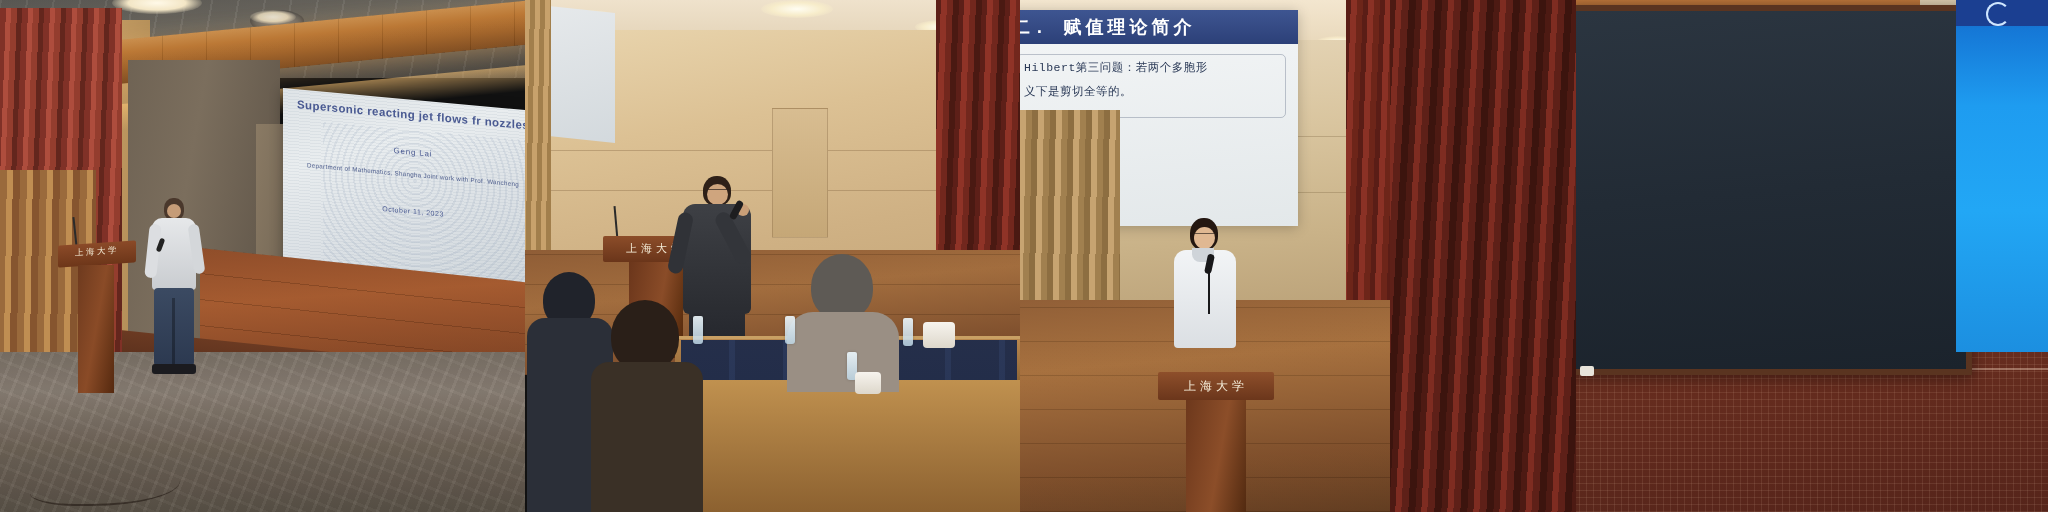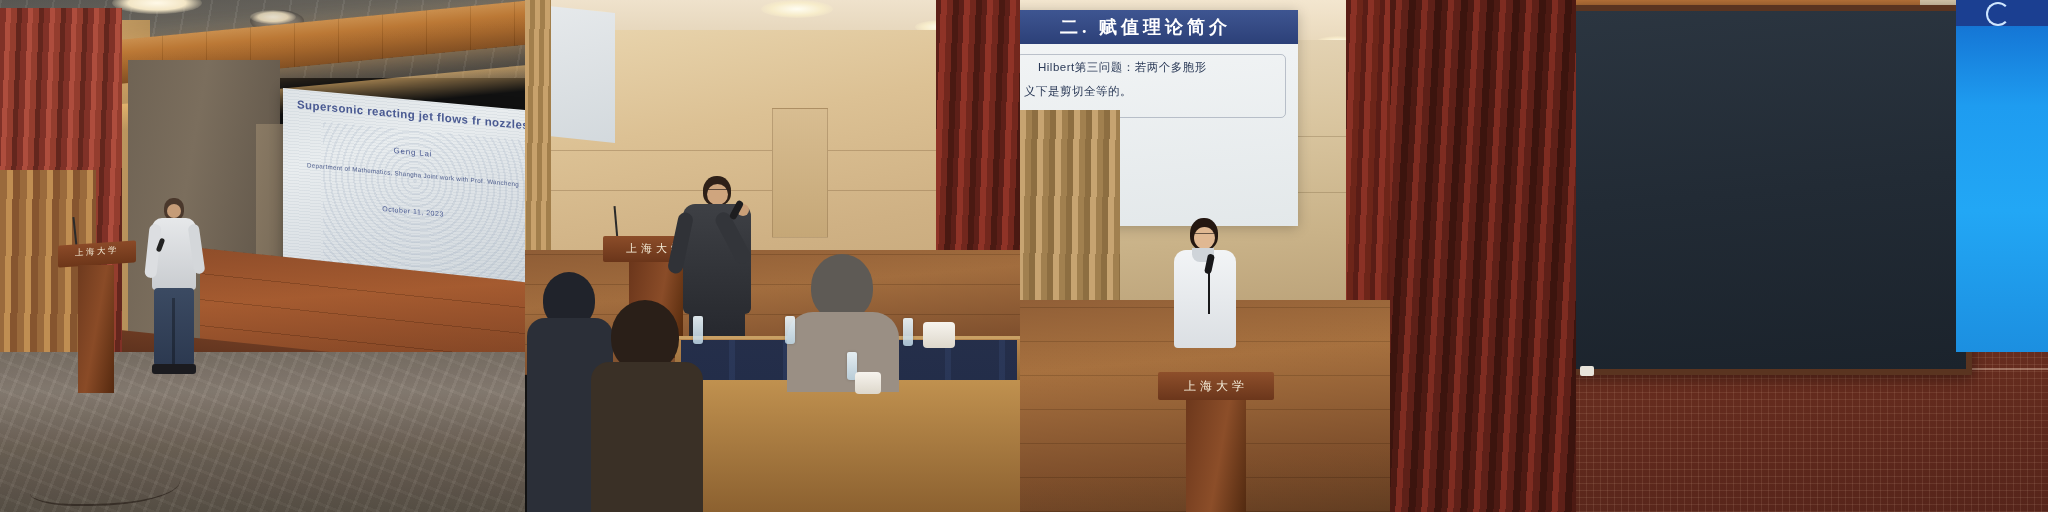--- a/index.html
+++ b/index.html
@@ -152,24 +152,24 @@
   .p3 .wall{position:absolute;left:0;top:40px;width:100%;height:280px;
     background:linear-gradient(175deg,#e6d6b8 0%,#d9c59f 35%,#c9b288 70%,#b9a077 100%);}
   .p3 .wall-seam{position:absolute;left:0;width:100%;height:1px;background:rgba(120,95,60,.3);}
   .p3 .niche{position:absolute;left:230px;top:126px;width:20px;height:74px;
     background:linear-gradient(180deg,#9d8157,#b8985f);border-radius:2px;box-shadow:0 0 4px rgba(0,0,0,.25) inset;}
   .p3 .screen{position:absolute;left:-22px;top:10px;width:300px;height:216px;
     background:linear-gradient(175deg,#f4f6f7,#e3e8ea);box-shadow:0 2px 12px rgba(0,0,0,.22);overflow:hidden;}
   .p3 .sl-band{position:absolute;left:0;top:0;width:100%;height:34px;
     background:linear-gradient(180deg,#3e5591,#2c4078);}
   .p3 .sl-band-t{position:absolute;left:14px;top:5px;color:#fff;font-size:18px;letter-spacing:4px;
-    font-family:Liberation Serif, serif;font-weight:600;margin-left:48px;}
+    font-family:Liberation Mono, monospace;font-weight:600;}
   .p3 .sl-box{position:absolute;left:18px;top:44px;width:268px;height:62px;
     border:1px solid rgba(120,130,150,.45);border-radius:5px;}
-  .p3 .sl-l1{position:absolute;left:40px;top:50px;color:#2b3a57;font-size:11.5px;letter-spacing:.5px;font-family:Liberation Sans, sans-serif;text-align:right;}
+  .p3 .sl-l1{position:absolute;left:26px;top:50px;color:#2b3a57;font-size:11.5px;letter-spacing:.5px;font-family:Liberation Mono, monospace;text-align:right;}
   .p3 .sl-l2{position:absolute;left:26px;top:74px;color:#2b3a57;font-size:11.5px;letter-spacing:.5px;font-family:"DejaVu Sans",sans-serif;}
   .p3 .curtainR{position:absolute;right:0;top:0;width:44px;height:400px;
     background:repeating-linear-gradient(92deg,#5a1d16 0 5px,#8a3125 5px 11px,#6d2519 11px 17px);}
   .p3 .curtainL{position:absolute;left:0;top:110px;width:100px;height:400px;
     background:repeating-linear-gradient(91deg,#c7a471 0 6px,#a1804f 6px 12px,#8d6e41 12px 18px);}
   .p3 .wainscot{position:absolute;left:0;top:300px;width:100%;height:212px;
     background:linear-gradient(175deg,#8f5c33 0%,#a56e3b 30%,#7b4b27 75%,#5f391d 100%);}
   .p3 .wainscot::after{content:"";position:absolute;inset:0;
     background:repeating-linear-gradient(0deg,rgba(0,0,0,.12) 0 1px,rgba(255,255,255,.02) 1px 34px);}
   .p3 .podium{position:absolute;left:138px;top:372px;width:116px;height:140px;}

